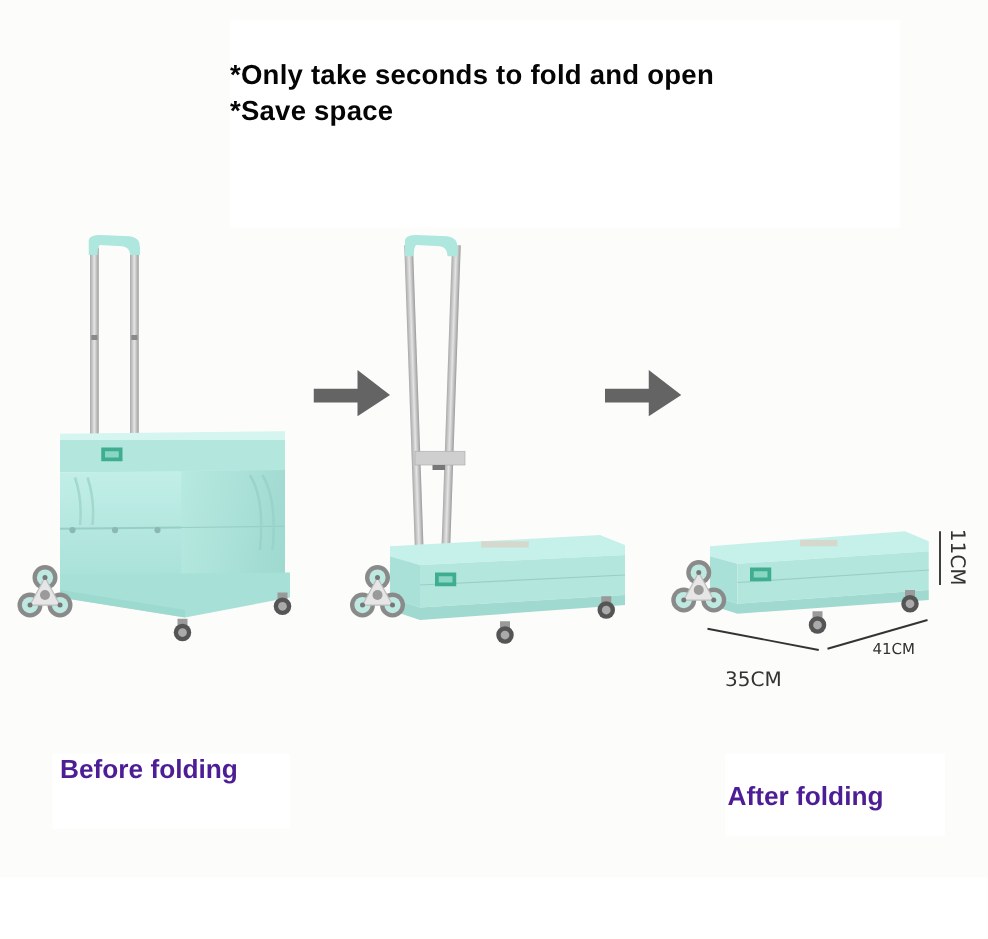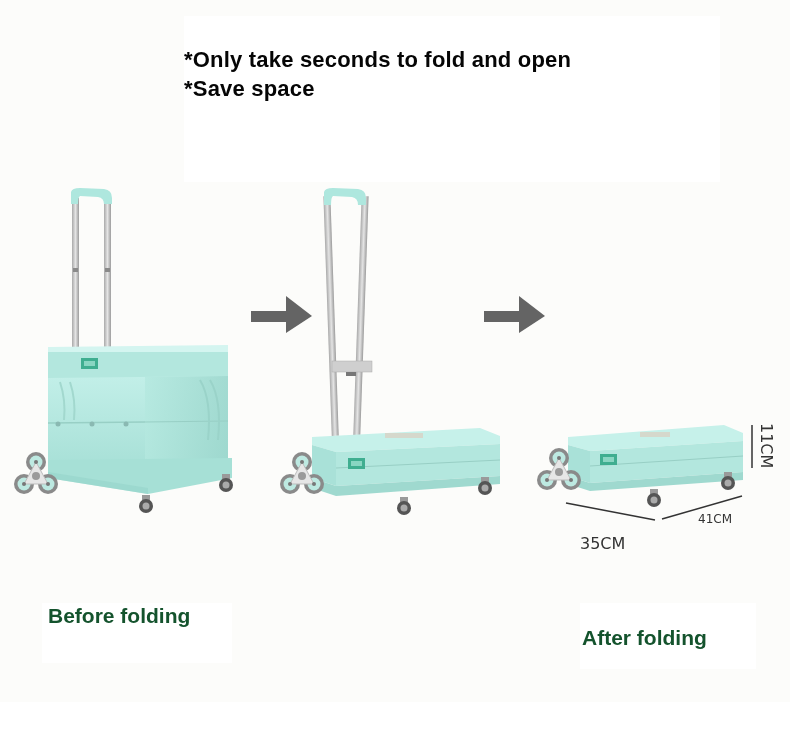--- a/index.html
+++ b/index.html
@@ -10,21 +10,21 @@
   }
   .bottom-band { position: absolute; left: 0; top: 702px; width: 790px; height: 49px; background: #ffffff; }
   .feature-box {
     position: absolute; left: 184px; top: 16px; width: 536px; height: 166px; background: #ffffff;
   }
   .feature-line {
     position: absolute; left: 0; font-size: 22px; font-weight: bold; color: #050505;
     letter-spacing: 0.2px; white-space: nowrap;
   }
   .label-box { position: absolute; background: #ffffff; }
-  .label-text { position: absolute; font-size: 21px; font-weight: bold; color: #14532d; white-space: nowrap; }
+  .label-text { position: absolute; font-size: 21px; font-weight: bold; color: #4c1d95; white-space: nowrap; }
   .scene { position: absolute; left: 0; top: 0; width: 790px; height: 751px; }
   .dim { position: absolute; font-size: 15px; color: #333333; white-space: nowrap; font-family: "DejaVu Sans", sans-serif; }
   .dim-vert { transform-origin: left top; transform: rotate(90deg); }
 </style>
 </head>
 <body>
 
 <div class="bottom-band"></div>
 
 <div class="feature-box">

